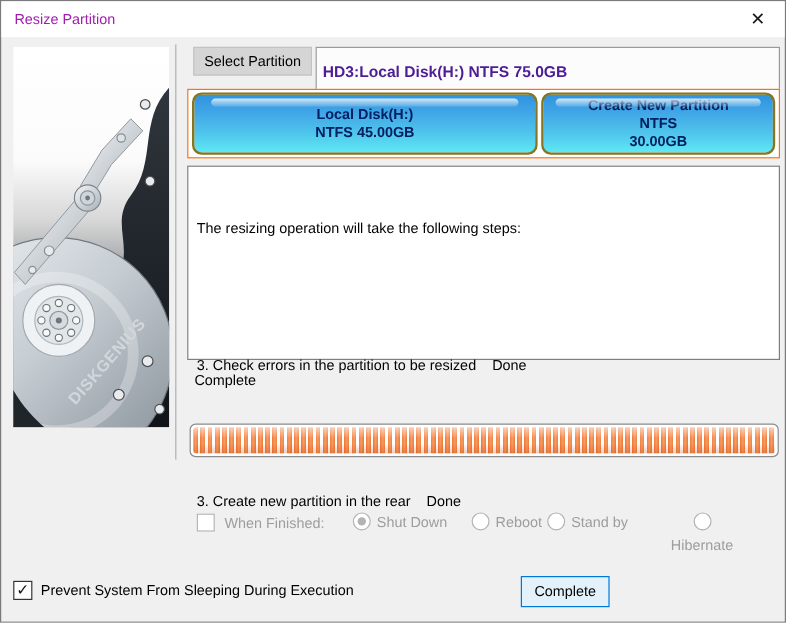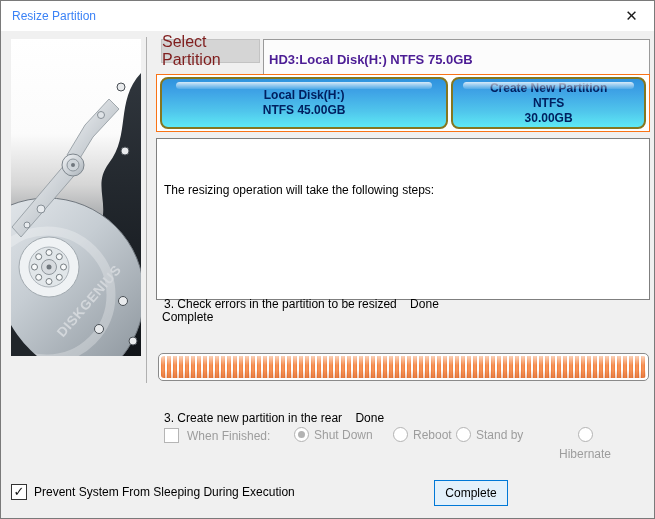--- a/index.html
+++ b/index.html
@@ -6,36 +6,36 @@
   html,body { margin:0; padding:0; background:#ffffff; }
   body { font-family:"Liberation Sans", sans-serif; font-size:12px; color:#000; }
 
   .window {
     position:relative; width:655px; height:519px;
     background:#f0f0f0; border:1px solid #7a7a7a; overflow:hidden;
   }
 
   
   .titlebar { position:absolute; top:0; left:0; width:100%; height:30px; background:#ffffff; }
-  .title { position:absolute; left:11px; top:8px; font-size:12px; color:#3b82f6; }
+  .title { position:absolute; left:11px; top:8px; font-size:12px; color:#a21caf; }
   .close-btn {
     position:absolute; right:0; top:0; width:45px; height:30px;
     display:flex; align-items:center; justify-content:center;
     font-size:15px; color:#1a1a1a; cursor:default;
   }
 
   
   .disk-art { position:absolute; left:10px; top:38px; width:130px; height:317px; }
   .vsep { position:absolute; left:145px; top:36px; width:1px; height:346px; background:#b0b0b0; }
 
   
   .select-btn {
     position:absolute; left:160px; top:38px; width:99px; height:24px;
-    background:#d5d5d5; border:1px solid #c3c3c3; color:#7f1d1d;
-    display:flex; align-items:center; justify-content:center; font-size:16px;
+    background:#d5d5d5; border:1px solid #c3c3c3; color:#000000;
+    display:flex; align-items:center; justify-content:center; font-size:12px;
   }
   .part-field {
     position:absolute; left:262px; top:38px; width:387px; height:40px;
     background:#fcfcfc; border:1px solid #9a9a9a;
     display:flex; align-items:center; padding-left:5px;
     color:#4c1d95; font-weight:bold; font-size:13px;
   }
 
   
   .part-strip {

